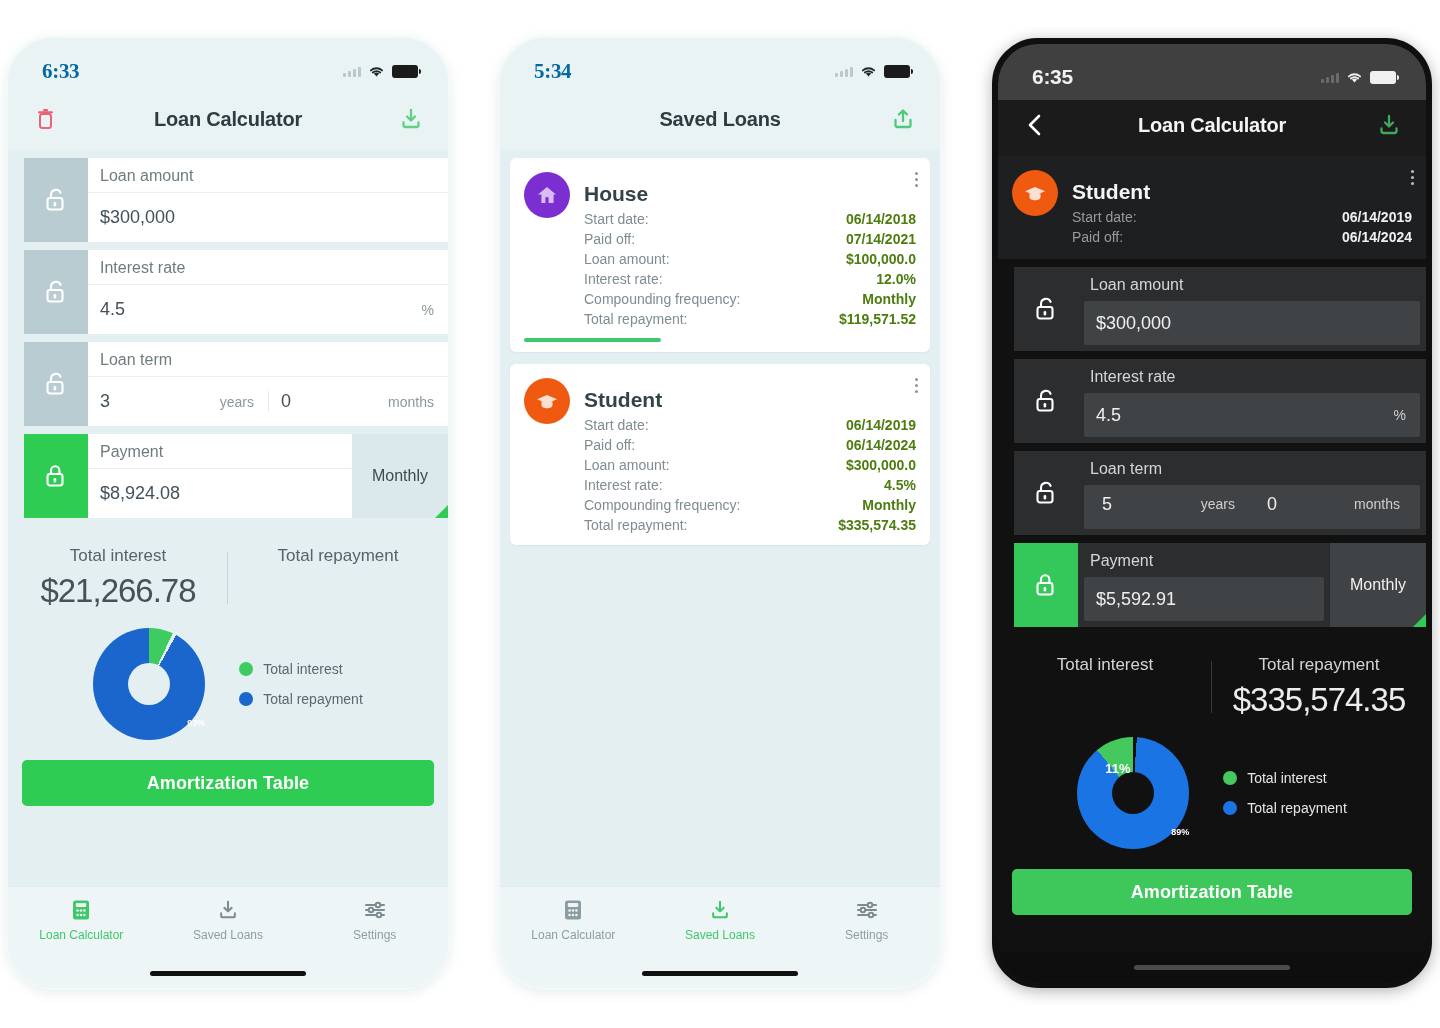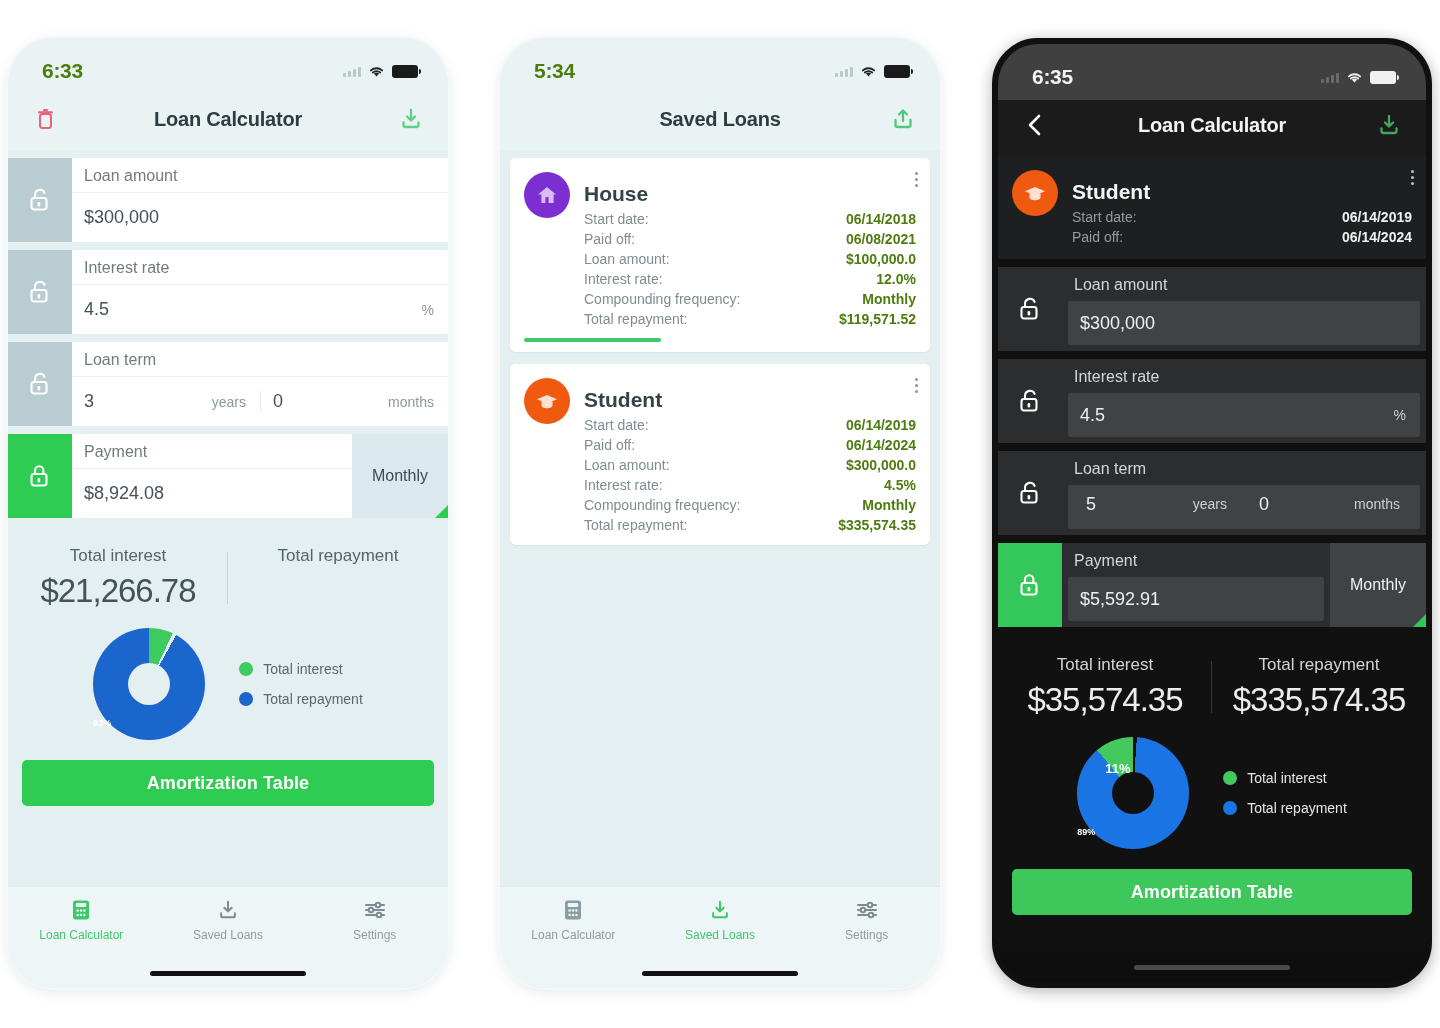--- a/index.html
+++ b/index.html
@@ -43,21 +43,21 @@
     height: 56px;
     display: flex;
     align-items: center;
     justify-content: space-between;
     padding: 10px 30px 0 34px;
     flex: 0 0 auto;
   }
   .light .statusbar { background: #eaf3f4; }
   .dark .statusbar { background: #404040; }
   .clock { font-size: 21px; font-weight: bold; letter-spacing: -0.3px; }
-  .light .clock { color: #4d7c0f; }
+  .light .clock { color: #0369a1; font-family: Liberation Serif, serif; }
   .dark .clock { color: #f2f2f2; }
   .status-right { display: flex; align-items: center; gap: 7px; }
   .sig-dots { display: flex; gap: 2px; align-items: flex-end; height: 11px; }
   .sig-dots i { display: block; width: 3px; background: #b9c8cb; border-radius: 1px; }
   .dark .sig-dots i { background: #6a6a6a; }
   .sig-dots i:nth-child(1){ height: 4px; }
   .sig-dots i:nth-child(2){ height: 6px; }
   .sig-dots i:nth-child(3){ height: 8px; }
   .sig-dots i:nth-child(4){ height: 10px; }
   .batt {
@@ -106,20 +106,21 @@
   .content { flex: 1 1 auto; overflow: hidden; position: relative; }
   .light .content { background: #e4eff1; }
   .dark .content { background: #111111; }
 
   
   .field-row {
     display: flex;
     align-items: stretch;
     margin-bottom: 8px;
     min-height: 84px;
+    margin-left: 16px;
   }
   .field-row.first { margin-top: 8px; }
   .light .field-row { background: #dbe7ea; }
   .dark .field-row { background: #2b2d2f; }
   .field-row.active { background: #2fcc53; }
   .dark .field-row.active { background: #34c759; }
   .lockcell {
     width: 64px;
     display: flex; align-items: center; justify-content: center;
     flex: 0 0 64px;
@@ -215,21 +216,21 @@
   .donut { position: relative; width: 112px; height: 112px; }
   .donut .hole {
     position: absolute; left: 50%; top: 50%;
     width: 42px; height: 42px; margin: -21px 0 0 -21px;
     border-radius: 50%;
   }
   .light .donut .hole { background: #e4eff1; }
   .dark .donut .hole { background: #111111; }
   .donut .pct {
     position: absolute; left: 0; right: 0; bottom: 12px;
-    text-align: left; font-size: 9px; font-weight: bold;
+    text-align: right; font-size: 9px; font-weight: bold;
     color: #ffffff;
   }
   .donut .pct2 {
     position: absolute; left: 28px; top: 24px;
     font-size: 13px; font-weight: bold; color: #ffffff;
   }
   .legend { display: flex; flex-direction: column; gap: 14px; }
   .legend-item { display: flex; align-items: center; gap: 10px; }
   .legend-dot { width: 14px; height: 14px; border-radius: 50%; }
   .legend-text { font-size: 14px; color: #5a686d; }
@@ -561,21 +562,21 @@
               </svg>
             </div>
             <div class="loan-main">
               <div class="loan-name">House</div>
               <div class="kv">
                 <span class="k">Start date:</span>
                 <span class="v">06/14/2018</span>
               </div>
               <div class="kv">
                 <span class="k">Paid off:</span>
-                <span class="v">06/08/2021</span>
+                <span class="v">07/14/2021</span>
               </div>
               <div class="kv">
                 <span class="k">Loan amount:</span>
                 <span class="v">$100,000.0</span>
               </div>
               <div class="kv">
                 <span class="k">Interest rate:</span>
                 <span class="v">12.0%</span>
               </div>
               <div class="kv">
@@ -820,21 +821,20 @@
               <div class="field-value">$5,592.91</div>
             </div>
           </div>
           <div class="freq-cell">Monthly</div>
         </div>
       </div>
 
       <div class="summary">
         <div class="sum-col">
           <div class="sum-label">Total interest</div>
-          <div class="sum-value">$35,574.35</div>
         </div>
         <div class="sum-col">
           <div class="sum-label">Total repayment</div>
           <div class="sum-value">$335,574.35</div>
         </div>
       </div>
 
       <div class="chartwrap">
         <div class="donut" style="background: conic-gradient(from -40deg, #45c95f 0deg 40deg, #111111 40deg 44deg, #1a74e4 44deg 360deg); border-radius:50%;">
           <div class="hole"></div>

